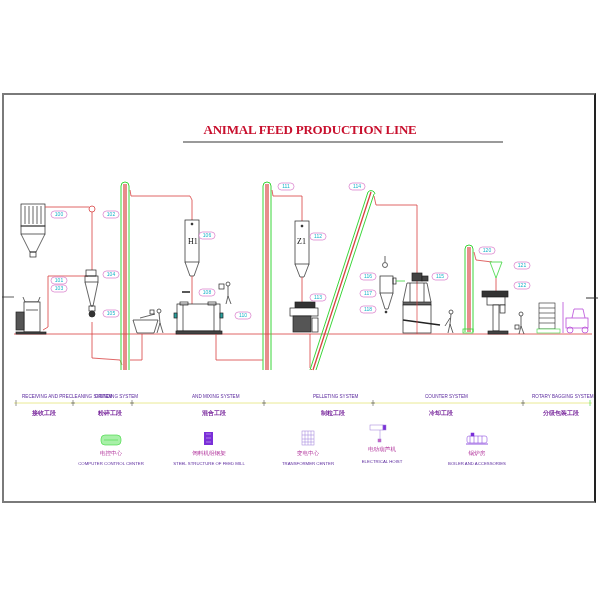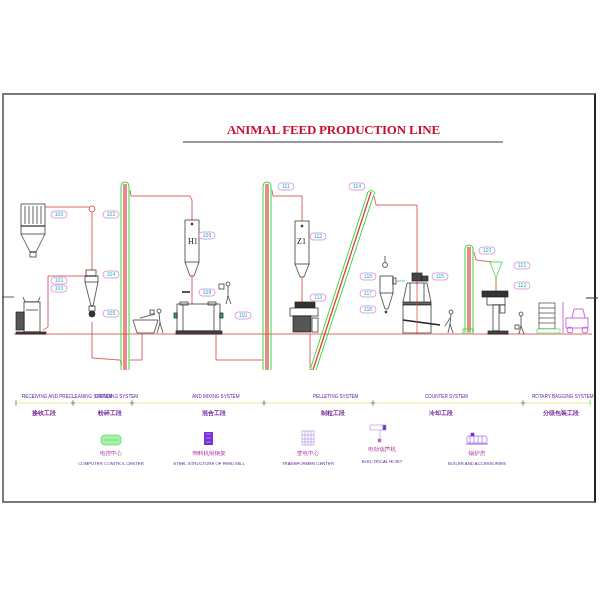--- a/index.html
+++ b/index.html
@@ -1,18 +1,18 @@
 <!DOCTYPE html>
 <html><head>
 <meta charset="utf-8">
 <style>
   html,body{margin:0;padding:0;background:#ffffff;}
   body{width:600px;height:600px;position:relative;overflow:hidden;font-family:"Liberation Serif",serif;}
   #frame{position:absolute;left:2px;top:93px;width:594px;height:410px;border-top:2px solid #7a7a7a;border-left:2px solid #7a7a7a;border-bottom:2px solid #7a7a7a;border-right:2px solid #222;box-sizing:border-box;}
-  #title{position:absolute;left:180px;top:122px;width:260px;text-align:right;font-family:"Liberation Serif",serif;font-weight:bold;font-size:13px;color:#c8102e;letter-spacing:-0.2px;}
+  #title{position:absolute;left:180px;top:122px;width:260px;text-align:center;font-family:"Liberation Serif",serif;font-weight:bold;font-size:13px;color:#c8102e;letter-spacing:-0.2px;}
   #title-rule{position:absolute;left:183px;top:141px;width:320px;height:2px;background:#9a9a9a;}
   svg{position:absolute;left:0;top:0;}
   .tag{font-family:"Liberation Sans",sans-serif;font-size:5px;fill:#19b3c9;}
   .sys{font-family:"Liberation Sans",sans-serif;font-size:4.6px;fill:#5b2a9e;}
   .cn{font-family:"DejaVu Sans",sans-serif;font-size:6px;fill:#7b2b9e;font-weight:bold;}
   .leg-en{font-family:"Liberation Sans",sans-serif;font-size:4.3px;fill:#5b2a9e;}
   .leg-cn{font-family:"DejaVu Sans",sans-serif;font-size:5.6px;fill:#b0309a;}
   .eq{font-family:"Liberation Serif",serif;font-size:8px;fill:#111;}
 </style>
 </head>

